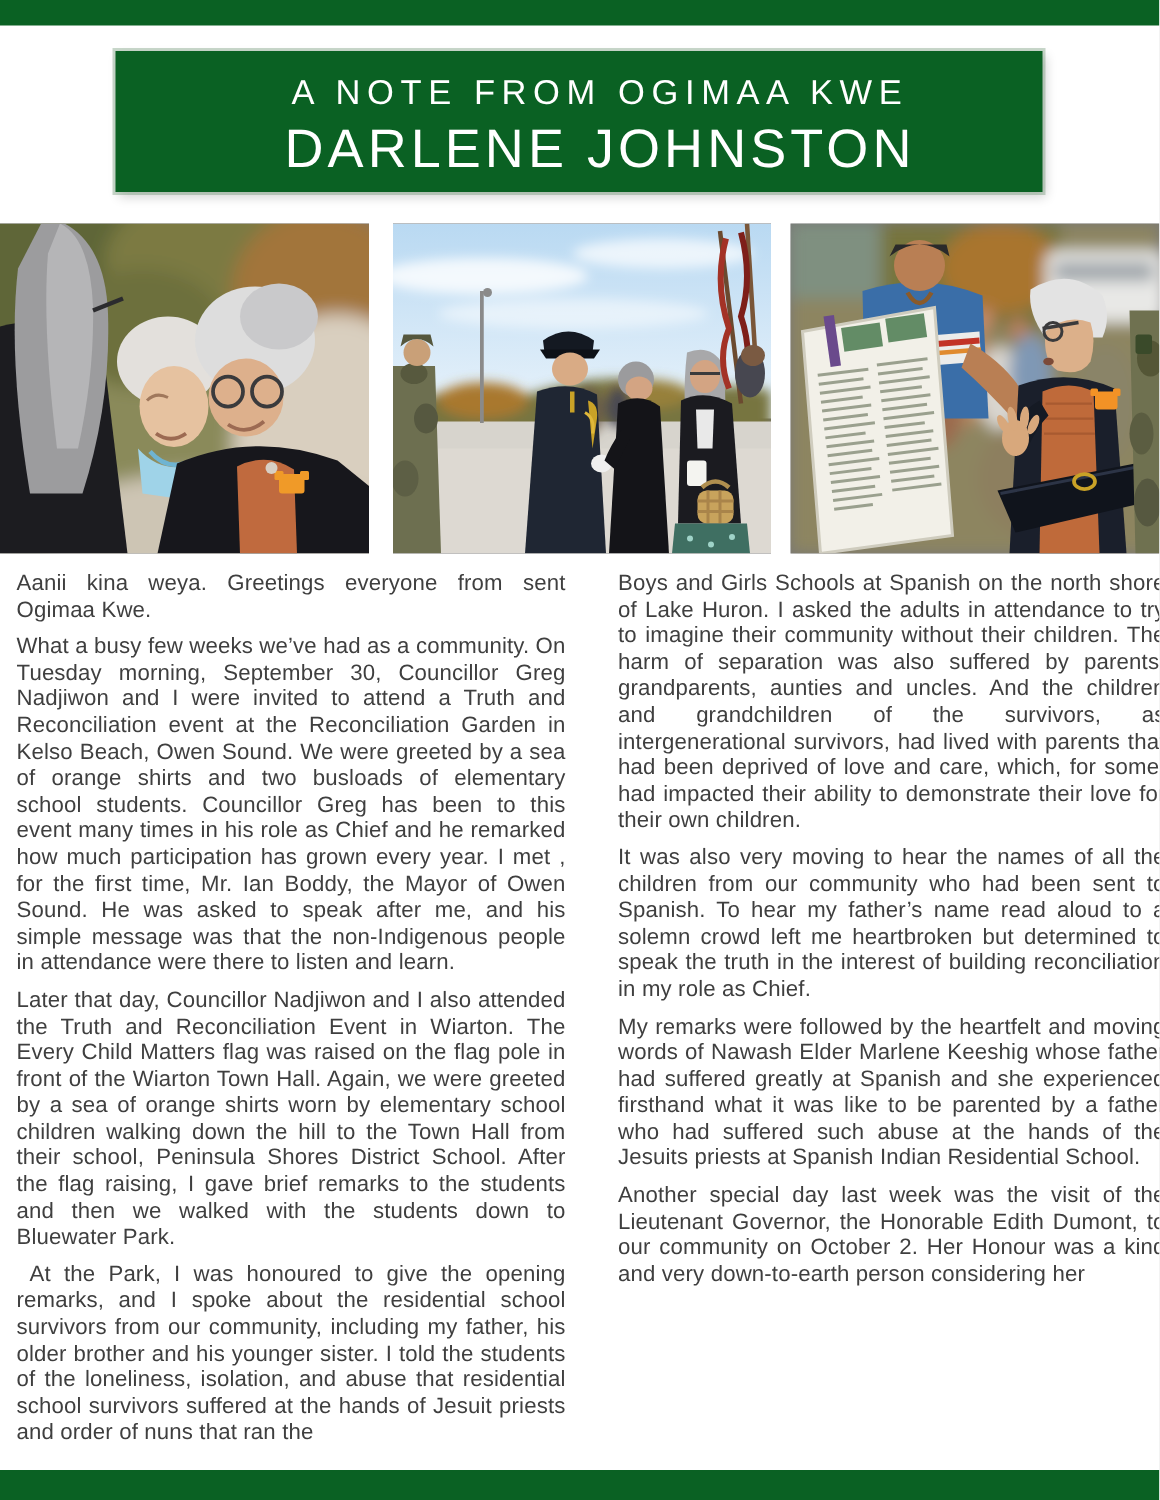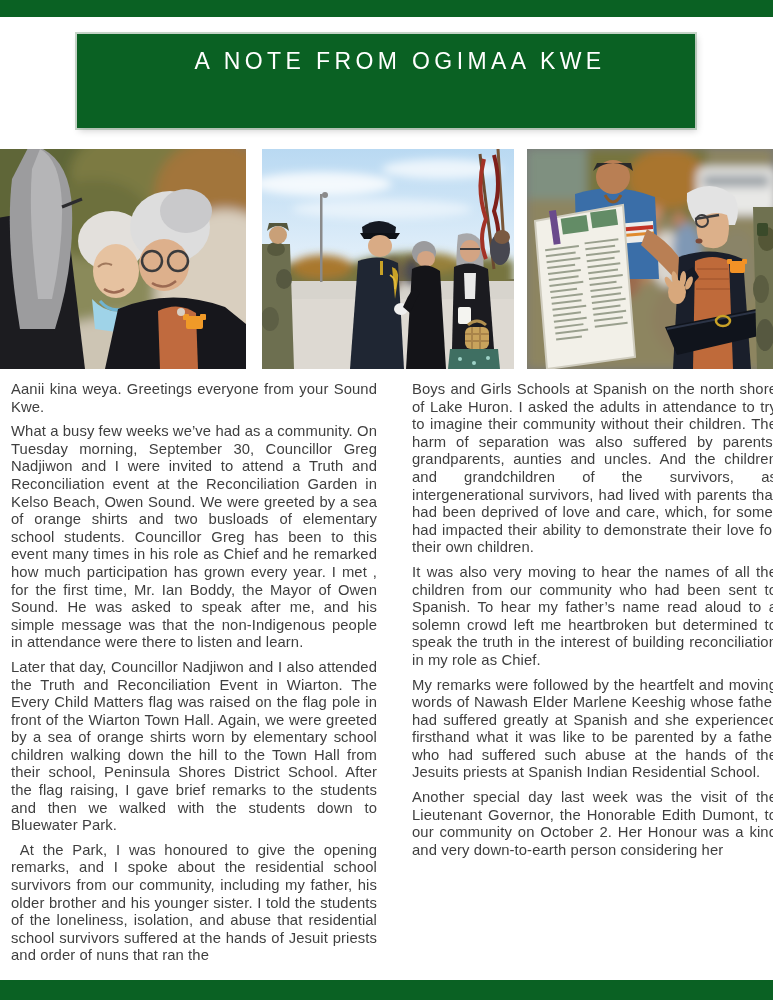--- a/index.html
+++ b/index.html
@@ -44,20 +44,21 @@
 </style>
 </head>
 <body>
 
 <div id="page">
 
   <div id="top-bar" class="bar"></div>
 
   <div id="title-banner">
     <div id="banner-kicker">A NOTE FROM OGIMAA KWE</div>
+    <div id="banner-title">DARLENE JOHNSTON</div>
   </div>
 
   <div id="photo-1" class="photo">
     <svg viewBox="0 0 246 220">
       <defs>
           <filter id="b1" x="-20%" y="-20%" width="140%" height="140%">
             <feGaussianBlur stdDeviation="6"></feGaussianBlur>
           </filter>
         </defs>
       <g filter="url(#b1)">
@@ -289,21 +290,21 @@
 
       <path d="M 226 58 L 246 58 L 246 220 L 230 220 Z" fill="#6f7150"></path>
       <ellipse cx="240" cy="90" rx="9" ry="12" fill="#545636"></ellipse>
       <ellipse cx="234" cy="140" rx="8" ry="14" fill="#5b5d41"></ellipse>
       <rect x="230" y="74" width="11" height="13" rx="2" fill="#3a4a2a"></rect>
       <ellipse cx="238" cy="186" rx="9" ry="16" fill="#565840"></ellipse>
     </svg>
   </div>
 
   <div id="col-left" class="col">
-      <p>Aanii kina weya. Greetings everyone from your Sound Kwe.</p>
+      <p>Aanii kina weya. Greetings everyone from sent Ogimaa Kwe.</p>
       <p>What a busy few weeks we’ve had as a community. On Tuesday morning, September 30, Councillor Greg Nadjiwon and I were invited to attend a Truth and Reconciliation event at the Reconciliation Garden in Kelso Beach, Owen Sound. We were greeted by a sea of orange shirts and two busloads of elementary school students. Councillor Greg has been to this event many times in his role as Chief and he remarked how much participation has grown every year. I met , for the first time, Mr. Ian Boddy, the Mayor of Owen Sound. He was asked to speak after me, and his simple message was that the non-Indigenous people in attendance were there to listen and learn.</p>
       <p>Later that day, Councillor Nadjiwon and I also attended the Truth and Reconciliation Event in Wiarton. The Every Child Matters flag was raised on the flag pole in front of the Wiarton Town Hall. Again, we were greeted by a sea of orange shirts worn by elementary school children walking down the hill to the Town Hall from their school, Peninsula Shores District School. After the flag raising, I gave brief remarks to the students and then we walked with the students down to Bluewater Park.</p>
       <p>&nbsp;At the Park, I was honoured to give the opening remarks, and I spoke about the residential school survivors from our community, including my father, his older brother and his younger sister. I told the students of the loneliness, isolation, and abuse that residential school survivors suffered at the hands of Jesuit priests and order of nuns that ran the</p>
     </div>
   <div id="col-right" class="col">
       <p>Boys and Girls Schools at Spanish on the north shore of Lake Huron. I asked the adults in attendance to try to imagine their community without their children. The harm of separation was also suffered by parents, grandparents, aunties and uncles. And the children and grandchildren of the survivors, as intergenerational survivors, had lived with parents that had been deprived of love and care, which, for some, had impacted their ability to demonstrate their love for their own children.</p>
       <p>It was also very moving to hear the names of all the children from our community who had been sent to Spanish. To hear my father’s name read aloud to a solemn crowd left me heartbroken but determined to speak the truth in the interest of building reconciliation in my role as Chief.</p>
       <p>My remarks were followed by the heartfelt and moving words of Nawash Elder Marlene Keeshig whose father had suffered greatly at Spanish and she experienced firsthand what it was like to be parented by a father who had suffered such abuse at the hands of the Jesuits priests at Spanish Indian Residential School.</p>
       <p>Another special day last week was the visit of the Lieutenant Governor, the Honorable Edith Dumont, to our community on October 2. Her Honour was a kind and very down-to-earth person considering her</p>
     </div>

